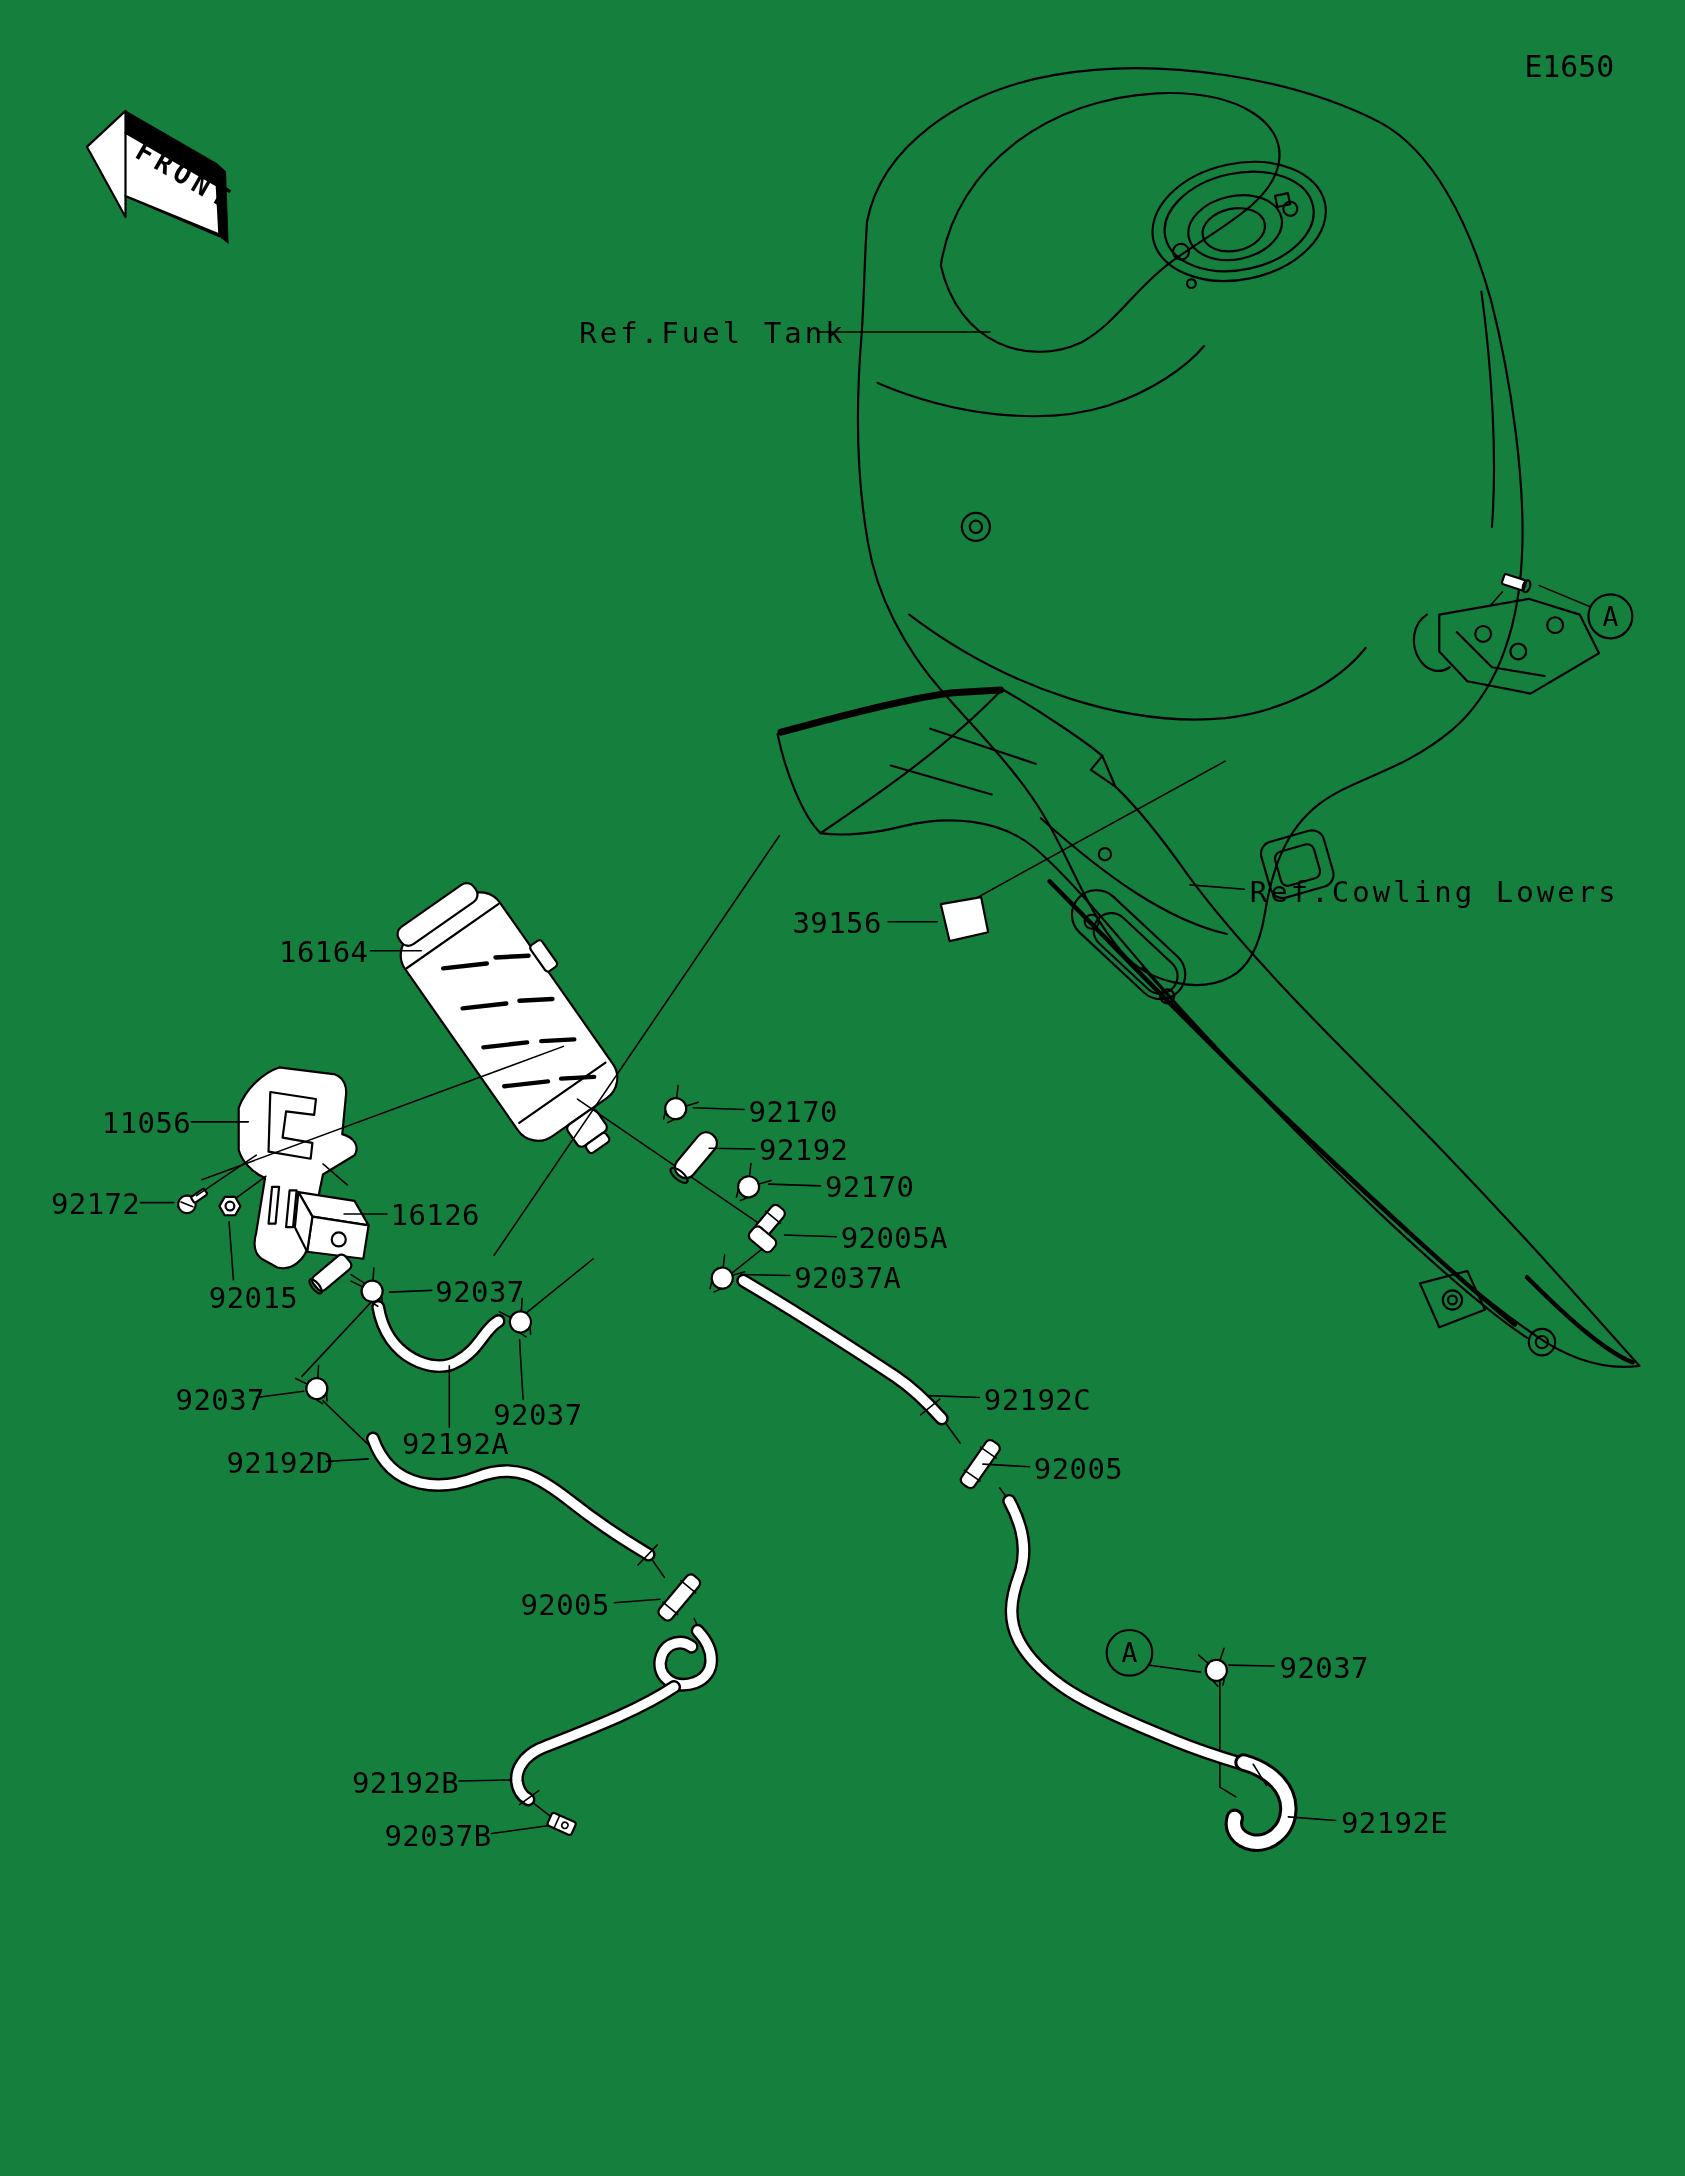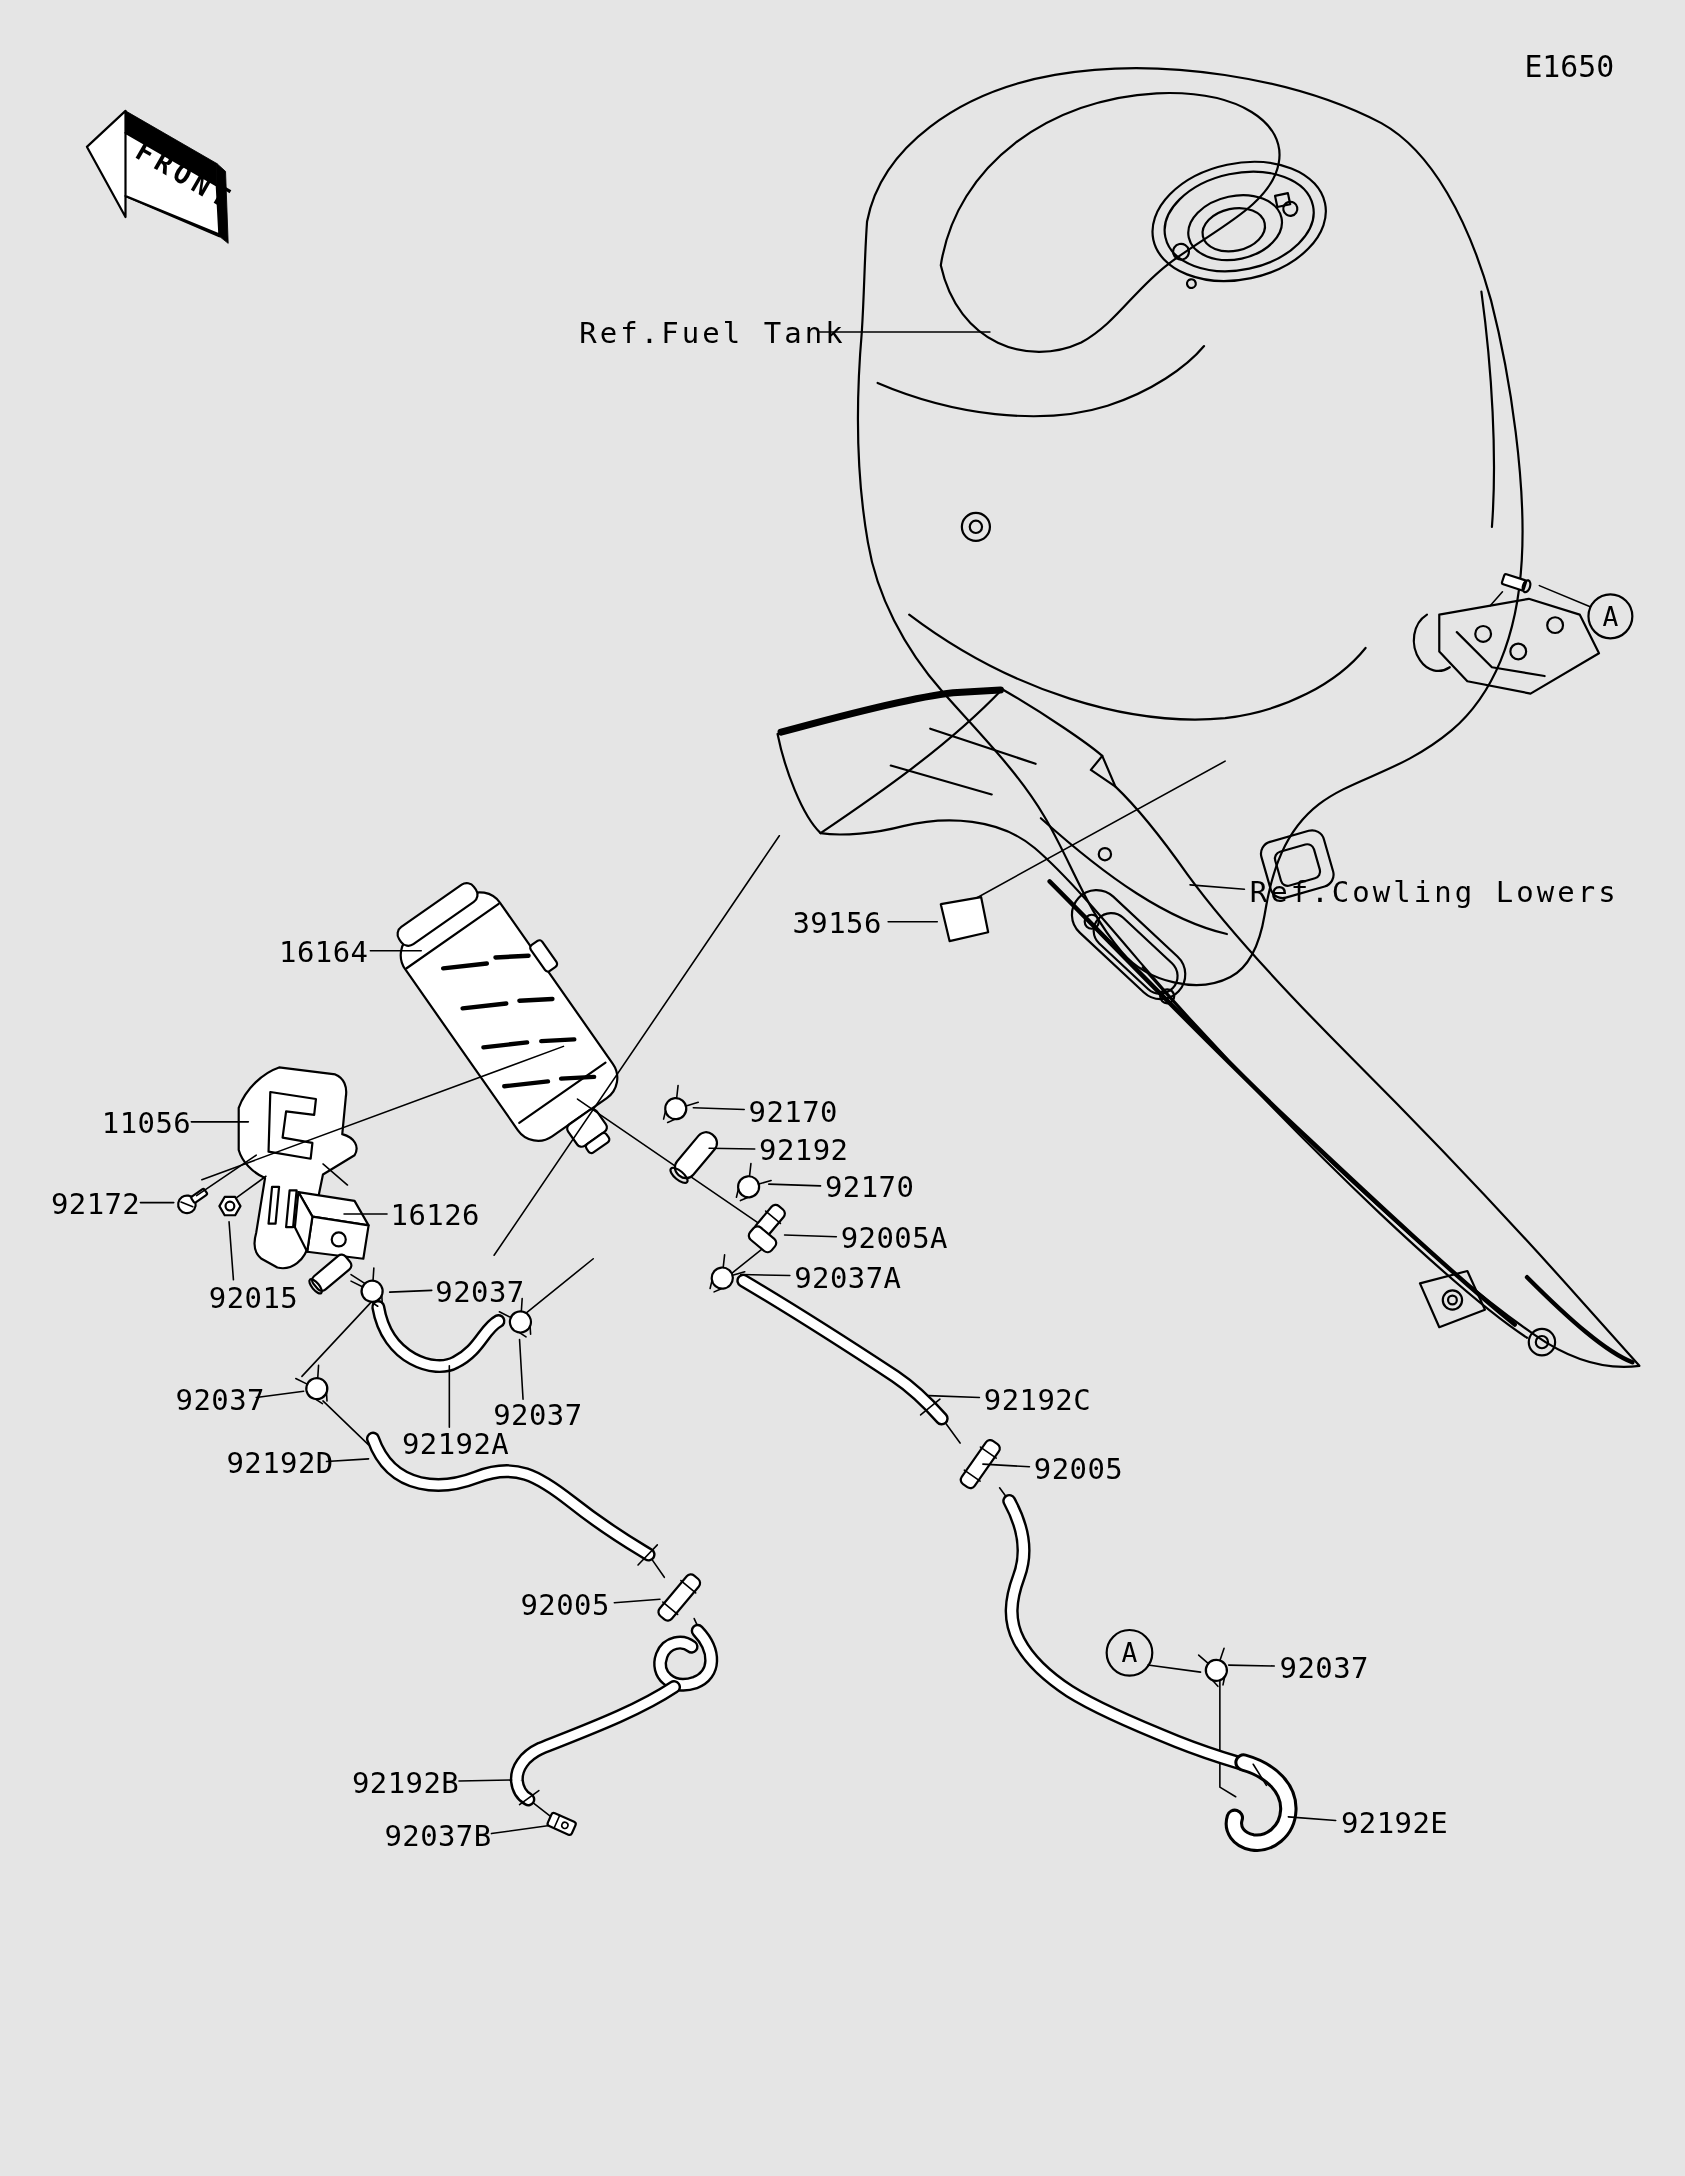--- a/index.html
+++ b/index.html
@@ -1,16 +1,16 @@
 <!DOCTYPE html>
 <html style="font-size:14px"><head>
 <meta charset="utf-8">
 <style>
   html,body{margin:0;padding:0;background:#ffffff;}
-  .page{position:relative;width:1685px;height:2177px;background:#e5e5e5;overflow:hidden;}
+  .page{position:relative;width:1685px;height:2177px;background:#15803d;overflow:hidden;}
   svg{display:block;}
   text{fill:#000;}
   .lbl{font:33px "DejaVu Sans Mono", monospace;letter-spacing:0.5px;}
   .ref{font:33px "DejaVu Sans Mono", monospace;letter-spacing:3.5px;}
   .code{font:34px "DejaVu Sans Mono", monospace;}
   .mark{font:30px "DejaVu Sans Mono", monospace;}
   .front-txt{font:31px "DejaVu Sans Mono", monospace;font-weight:bold;letter-spacing:6px;}
   .ln{fill:none;stroke:#000;stroke-width:2.5;stroke-linejoin:round;stroke-linecap:round;}
   .ln2{fill:none;stroke:#000;stroke-width:1.8;stroke-linecap:round;}
   .thick{fill:none;stroke:#000;stroke-width:8;stroke-linecap:round;}

